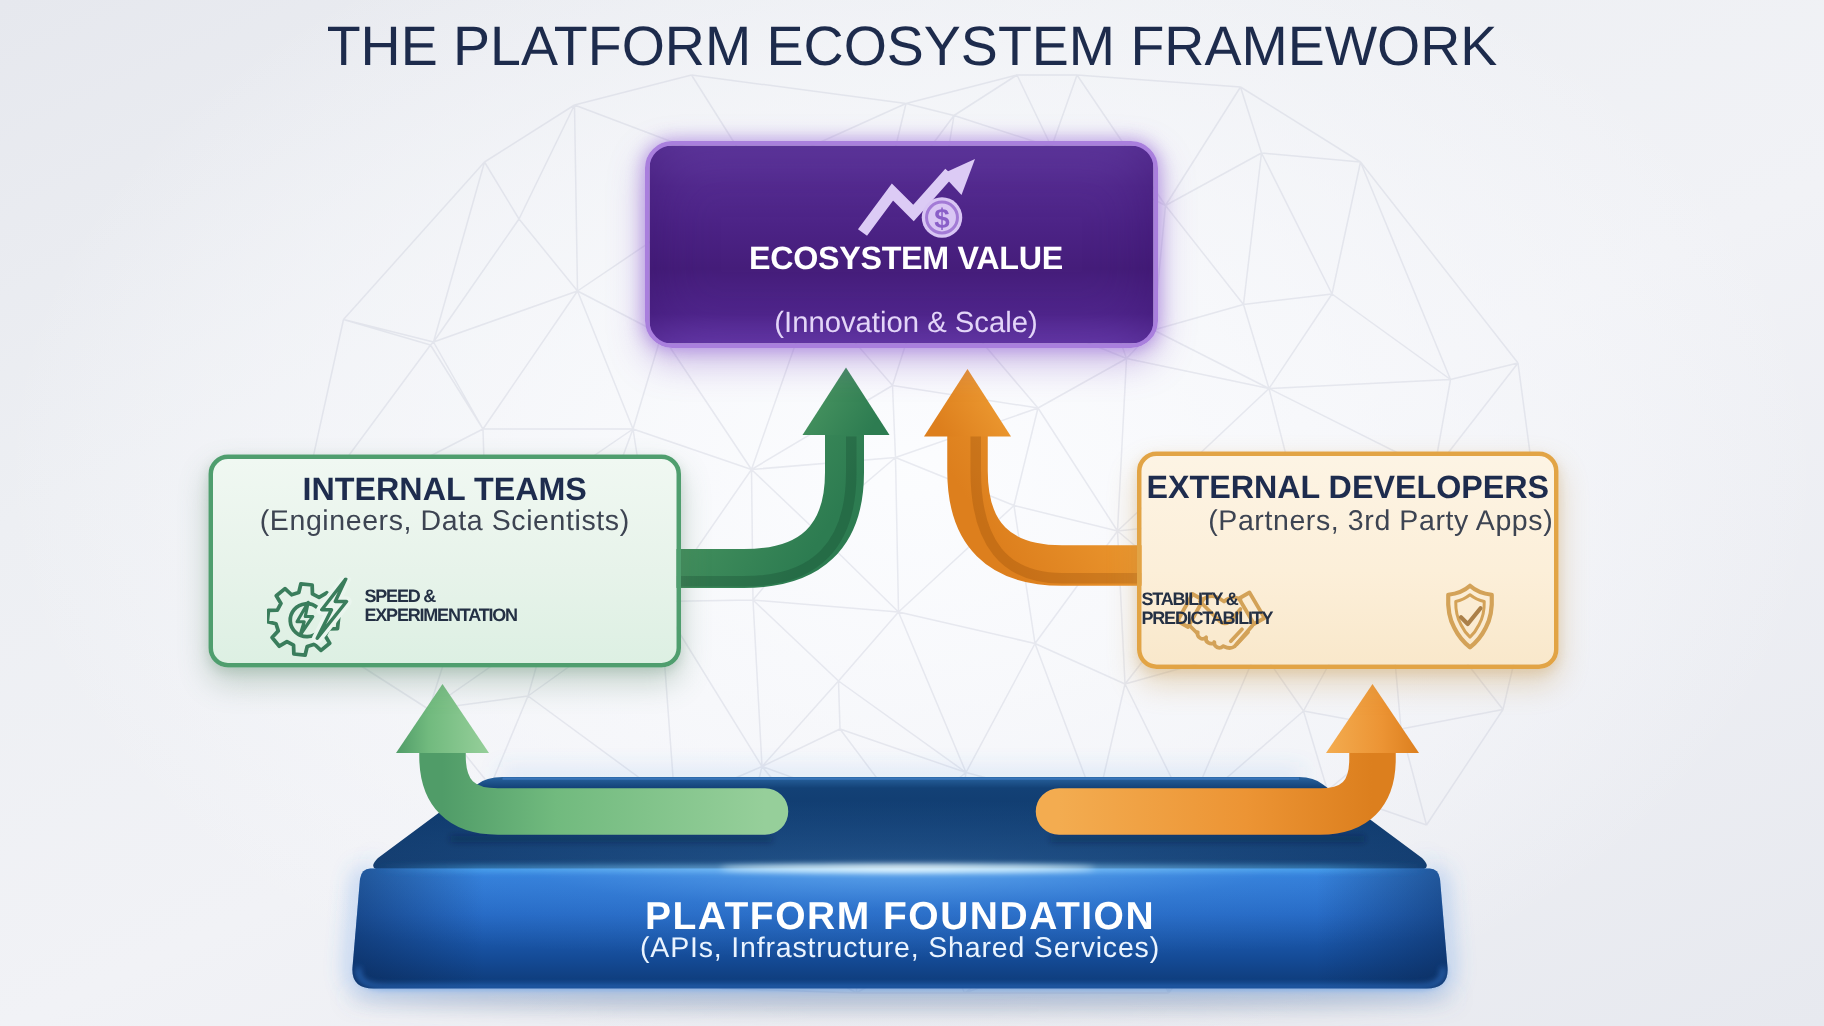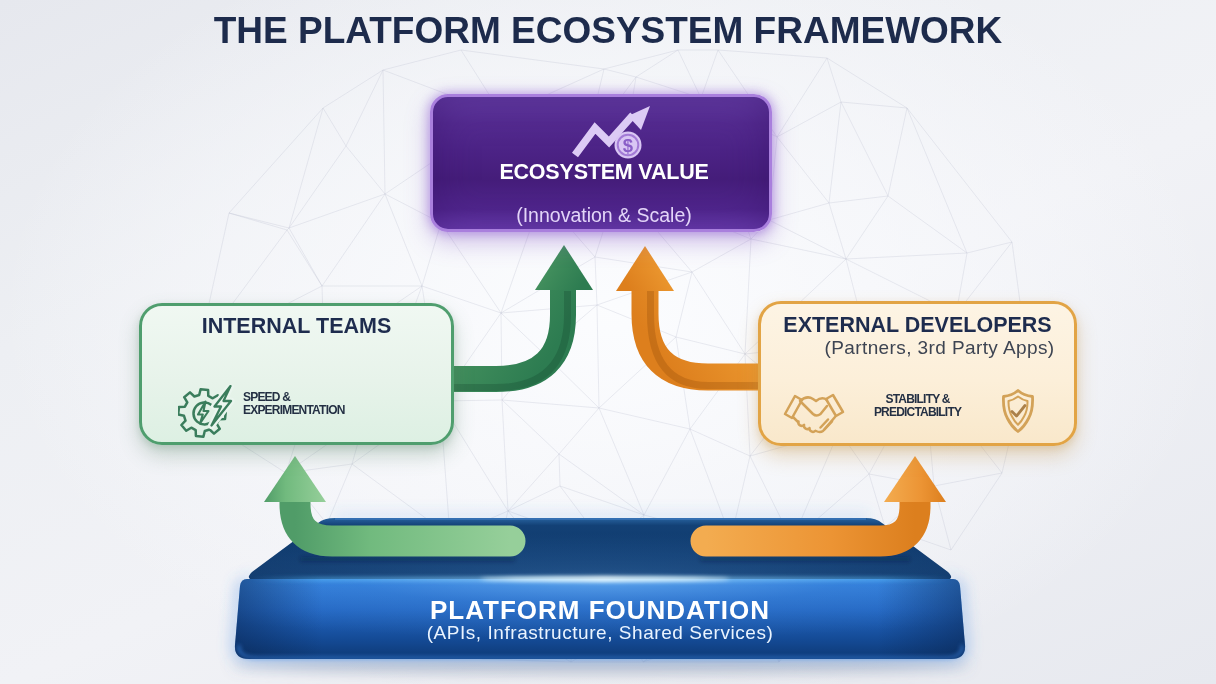--- a/index.html
+++ b/index.html
@@ -1,34 +1,34 @@
 <!DOCTYPE html>
 <html><head><meta charset="utf-8">
 <style>
 html,body{margin:0;padding:0;}
 #stage{position:relative;width:1216px;height:684px;overflow:hidden;
   font-family:"Liberation Sans",sans-serif;
   background:
     radial-gradient(ellipse 780px 520px at 50% 46%, rgba(252,253,255,.95) 0%, rgba(248,249,252,.55) 50%, rgba(240,242,246,0) 78%),
     linear-gradient(155deg,#e6e8ee 0%, #edeff3 28%, #f1f2f6 55%, #e7e9ef 100%);}
 .t{position:absolute;white-space:nowrap;}
-#title{left:0;right:0;top:10px;text-align:center;font-weight:bold;font-size:37px;letter-spacing:0px;color:#1d2b4c;}
-.box{position:absolute;border-radius:23px;box-sizing:border-box;}
+#title{left:0;right:0;top:10px;text-align:center;font-weight:normal;font-size:37px;letter-spacing:0px;color:#1d2b4c;}
+.box{position:absolute;border-radius:13px;box-sizing:border-box;}
 #pbox{left:430px;top:94px;width:342px;height:138px;border-radius:18px;
   background:linear-gradient(180deg,#653ea6 0%,#542b90 20%,#4c2386 40%,#451d7a 62%,#50268d 85%,#6d40b4 100%);
   border:3px solid #a97fdd;
   box-shadow:0 0 10px 2px rgba(148,98,214,.45), 0 9px 24px rgba(122,73,192,.36), inset 0 0 40px rgba(55,18,105,.5);
   text-align:center;color:#fff;}
 #pbox .l1{position:absolute;left:6px;right:0;top:63px;font-weight:bold;font-size:21.5px;letter-spacing:-0.2px;}
 #pbox .l2{position:absolute;left:6px;right:0;top:87px;font-size:19.5px;color:#e3d5f8;margin-top:20px;}
 #lbox{left:139px;top:303px;width:315px;height:142px;
   background:linear-gradient(180deg,#f0f8f2 0%,#e7f3ea 55%,#ddf0e3 100%);
   border:3px solid #4f9e6e;
   box-shadow:0 10px 20px rgba(80,125,95,.30), 0 3px 7px rgba(80,125,95,.18);}
-#rbox{left:758px;top:301px;width:319px;height:145px;
+#rbox{left:758px;top:301px;width:281px;height:145px;
   background:linear-gradient(180deg,#fdf4e4 0%,#fcefd9 55%,#f9e8cb 100%);
   border:3px solid #e2a445;
   box-shadow:0 10px 20px rgba(195,145,65,.32), 0 3px 7px rgba(195,145,65,.2);}
 .bt{position:absolute;left:0;right:0;text-align:center;font-weight:bold;font-size:21.5px;color:#1e2c4e;letter-spacing:0px;}
 .bs{position:absolute;left:0;right:0;text-align:center;font-size:19px;color:#3d4452;letter-spacing:.4px;}
 .sub{position:absolute;font-weight:bold;font-size:12px;color:#243044;line-height:1.08;letter-spacing:-0.8px;}
 svg.abs{position:absolute;left:0;top:0;}
 </style></head>
 <body>
 <div id="stage">
@@ -136,20 +136,21 @@
     <circle cx="57" cy="42" r="13.5" fill="#d9c6f4"></circle>
     <circle cx="57" cy="42" r="10.3" fill="none" stroke="#a37bd6" stroke-width="2"></circle>
     <text x="57" y="49" text-anchor="middle" font-size="18.5" font-weight="bold" fill="#8a5fc8" font-family="Liberation Sans">$</text>
   </svg>
   <div class="l1">ECOSYSTEM VALUE</div>
   <div class="l2">(Innovation &amp; Scale)</div>
 </div>
 
 <div id="lbox" class="box">
   <div class="bt" style="top:8px;">INTERNAL TEAMS</div>
+  <div class="bs" style="top:31px;">(Engineers, Data Scientists)</div>
   <svg width="60" height="56" viewBox="0 0 60 56" style="position:absolute;left:36px;top:79px;">
     <g stroke="#3a7d5c" stroke-width="2.5" fill="none" stroke-linejoin="round">
       <path d="M47.8 26.6L47.0 34.1L41.1 34.3L38.7 38.7L41.8 43.8L36.0 48.6L31.6 44.5L26.8 46.0L25.4 51.8L17.9 51.0L17.7 45.1L13.3 42.7L8.2 45.8L3.4 40.0L7.5 35.6L6.0 30.8L0.2 29.4L1.0 21.9L6.9 21.7L9.3 17.3L6.2 12.2L12.0 7.4L16.4 11.5L21.2 10.0L22.6 4.2L30.1 5.0L30.3 10.9L34.7 13.3L39.8 10.2L44.6 16.0L40.5 20.4L42.0 25.2Z"></path>
       <path d="M33.5 20 A11 11 0 1 0 34.5 36"></path>
     </g>
     <path d="M27.5 16.5 L20 29.5 L24.8 29.5 L22 38.5 L30.5 26 L25.5 26 Z" fill="none" stroke="#3a7d5c" stroke-width="2.1" stroke-linejoin="round"></path>
     <path d="M52.5 1 L36.5 21.5 L43 21.5 L33.5 40.5 L53 16 L45.5 16 Z" fill="#eaf5ee" stroke="#eaf5ee" stroke-width="7" stroke-linejoin="round"></path>
     <path d="M52.5 1 L36.5 21.5 L43 21.5 L33.5 40.5 L53 16 L45.5 16 Z" fill="#eaf5ee" stroke="#3a7d5c" stroke-width="2.3" stroke-linejoin="round"></path>
   </svg>
   <div class="sub" style="left:101px;top:85px;">SPEED &amp;<br>EXPERIMENTATION</div>
@@ -163,21 +164,21 @@
       <path d="M2 24 L12 6 L19 10 L9 28 Z"></path>
       <path d="M60 22 L50 5 L43 9 L53 26 Z"></path>
       <path d="M17 11 Q24 5 30 9 L33 11 Q39 6 44 10"></path>
       <path d="M19 13 L30 24 Q33.5 27 37.5 24 L44 16"></path>
       <path d="M10 27 L15 32"></path>
       <path d="M15.5 31.5 a3.4 3.4 0 0 0 5.6 3.4 M21 35 a3.4 3.4 0 0 0 5.6 3.2 M26.5 38 a3.4 3.4 0 0 0 5.8 2.8"></path>
       <path d="M33 41 Q37 43 40 41 L52 27"></path>
       <path d="M37.5 37.5 L45 29.5 M41.5 39.5 L49 31.5"></path>
     </g>
   </svg>
-  <div class="sub" style="left:0;right:0;top:89px;text-align:center;">STABILITY &amp;<br>PREDICTABILITY</div>
+  <div class="sub" style="left:0;right:0;top:89px;text-align:left;">STABILITY &amp;<br>PREDICTABILITY</div>
   <svg width="40" height="50" viewBox="0 0 40 50" style="position:absolute;right:36px;top:84px;">
     <g fill="none" stroke-linejoin="round" stroke-linecap="round">
       <path d="M20 2.5 Q14.5 7.5 5.5 8.5 Q4.8 22 9.5 30.5 Q13.5 38.5 20 43.5 Q26.5 38.5 30.5 30.5 Q35.2 22 34.5 8.5 Q25.5 7.5 20 2.5 Z" stroke="#d3a258" stroke-width="2.8"></path>
       <path d="M20 8.5 Q15.5 12 10.5 13 Q10.3 22 14 28.5 Q16.5 33.5 20 36.8 Q23.5 33.5 26 28.5 Q29.7 22 29.5 13 Q24.5 12 20 8.5 Z" stroke="#d3a258" stroke-width="2"></path>
       <path d="M14 23.5 L18.5 28 L27 17.5" stroke="#ab8049" stroke-width="2.8"></path>
     </g>
   </svg>
 </div>
 
 <div class="t" id="title">THE PLATFORM ECOSYSTEM FRAMEWORK</div>

